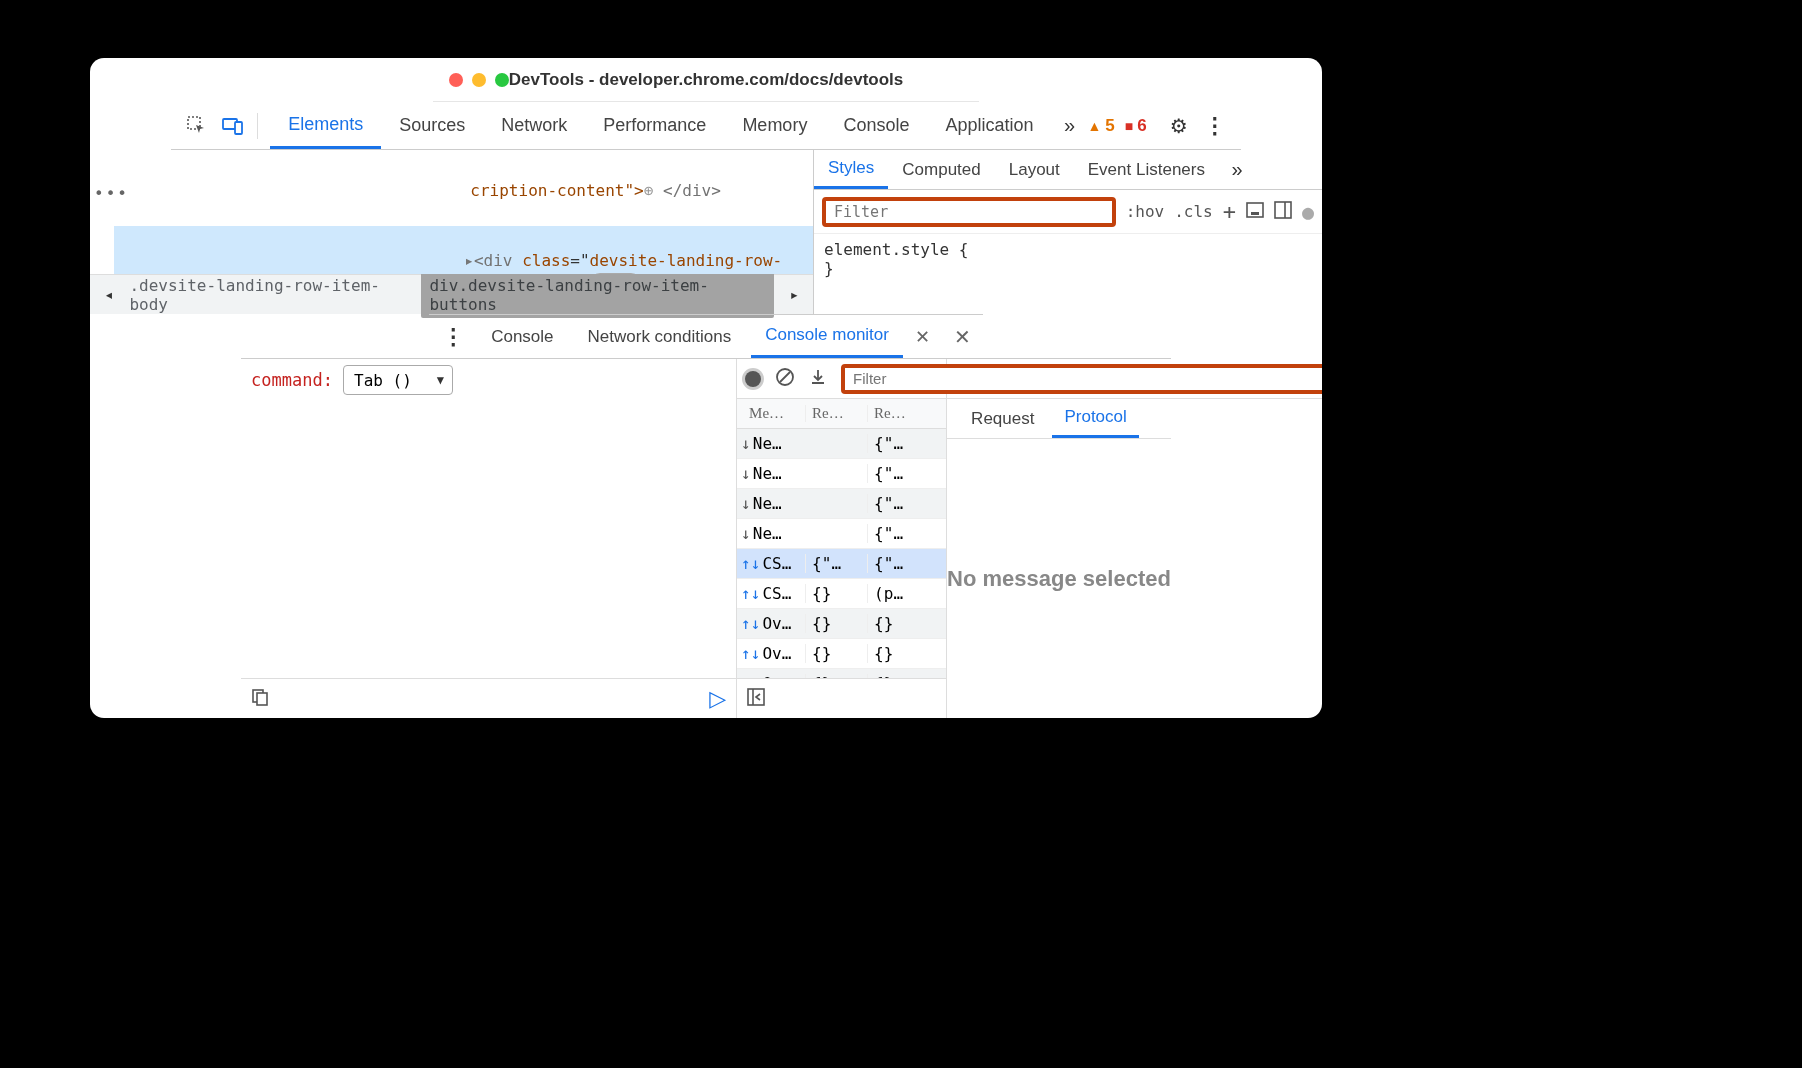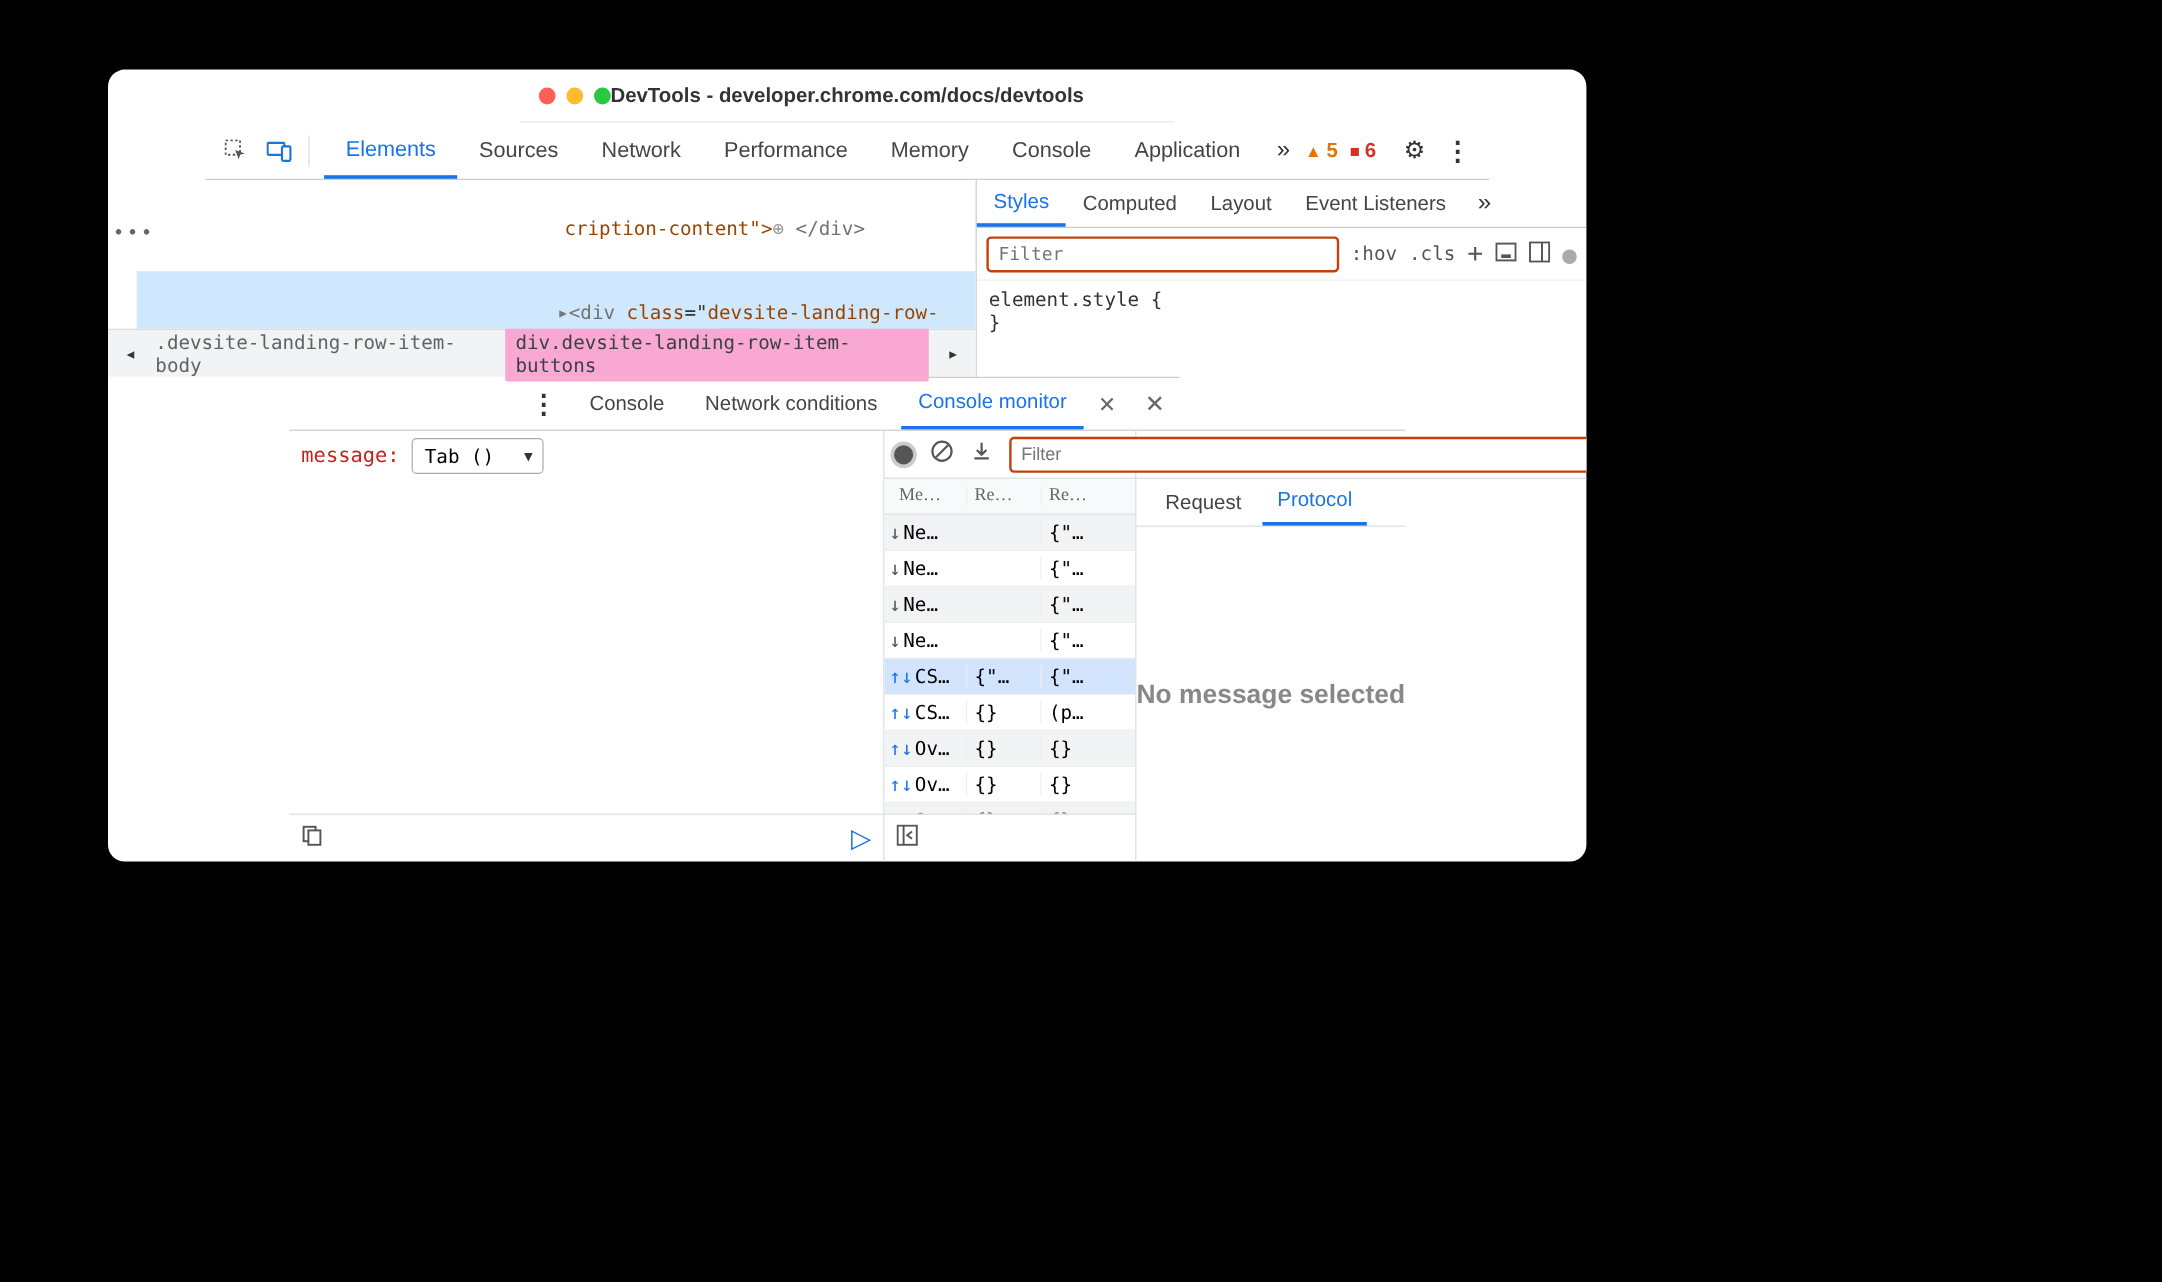--- a/index.html
+++ b/index.html
@@ -40,26 +40,26 @@
   .attr { color: #994500; }
   .expand { color: #999; }
   .flexpill { display:inline-block; border:1px solid #aaa; border-radius:10px; padding:0 8px; font-size:14px; color:#666; }
   .eq0 { color:#888; font-style: italic; }
   .ellipsis-dots { position:absolute; left:4px; top:34px; color:#666; letter-spacing:2px; }
   .hlrow { background: #cfe8fd; display: inline; }
 
   .breadcrumb { height: 40px; background:#f1f3f4; border-top:1px solid #ddd; display:flex; align-items:center; padding:0 10px; font-family: Menlo, monospace; font-size: 16px; gap:12px; }
   .bc-nav { width:18px; text-align:center; color:#333; }
   .crumb { color:#5f6368; }
-  .crumb.sel { background:#f9a8d4; color:#3c4043; padding:4px 8px; border-radius:2px; }
+  .crumb.sel { background:#a3a3a3; color:#3c4043; padding:4px 8px; border-radius:2px; }
 
   .styles-tabs { height: 40px; display:flex; align-items:center; border-bottom:1px solid #ccc; gap:0; }
   .styles-tabs .tab { padding:0 14px; font-size: 17px; }
   .styles-bar { height: 44px; display:flex; align-items:center; gap:10px; padding:0 8px; font-family: Menlo, monospace; font-size:16px; color:#555; border-bottom:1px solid #eee; }
-  .filter-box { flex:1; border:2px solid #c2410c; border-radius:4px; height:30px; padding:0 8px; color:#888; font-family: inherit; font-size:15px; }
+  .filter-box { flex:1; border:4px solid #c2410c; border-radius:4px; height:30px; padding:0 8px; color:#888; font-family: inherit; font-size:15px; }
   .styles-body { padding:6px 10px; font-family: Menlo, monospace; font-size:16px; color:#333; }
 
   .drawer { height: 44px; display:flex; align-items:center; border-top:1px solid #ccc; padding:0 6px; gap: 6px; }
   .drawer .tab { padding:0 14px; font-size:17px; }
   .drawer .tab.active { border-bottom: 3px solid #1a73e8; }
   .drawer .close { color:#666; padding:0 6px; font-size:18px; }
 
   .drawer-body { flex:1; display:flex; min-height:0; border-top:1px solid #ccc; }
   .pm-left { width:496px; border-right:1px solid #ddd; display:flex; flex-direction:column; }
   .pm-right { flex:1; display:flex; min-width:0; }
@@ -210,21 +210,21 @@
     <div class="tab">Network conditions</div>
     <div class="tab active">Console monitor</div>
     <div class="close">✕</div>
     <div class="spacer"></div>
     <div class="close" style="font-size:20px">✕</div>
   </div>
 
   <div class="drawer-body">
     <div class="pm-left">
       <div class="pm-row">
-        <span class="label-red">message:</span>
+        <span class="label-red">command:</span>
         <span class="select-like">
             <span>Tab ()</span>
           </span>
       </div>
       <div style="flex:1"></div>
       <div class="pm-footer">
         <span>
           <svg width="18" height="18" viewBox="0 0 18 18">
               <rect x="2" y="2" width="10" height="12" fill="none" stroke="#555" stroke-width="1.6"></rect>
               <rect x="6" y="5" width="10" height="12" fill="#fff" stroke="#555" stroke-width="1.6"></rect>

